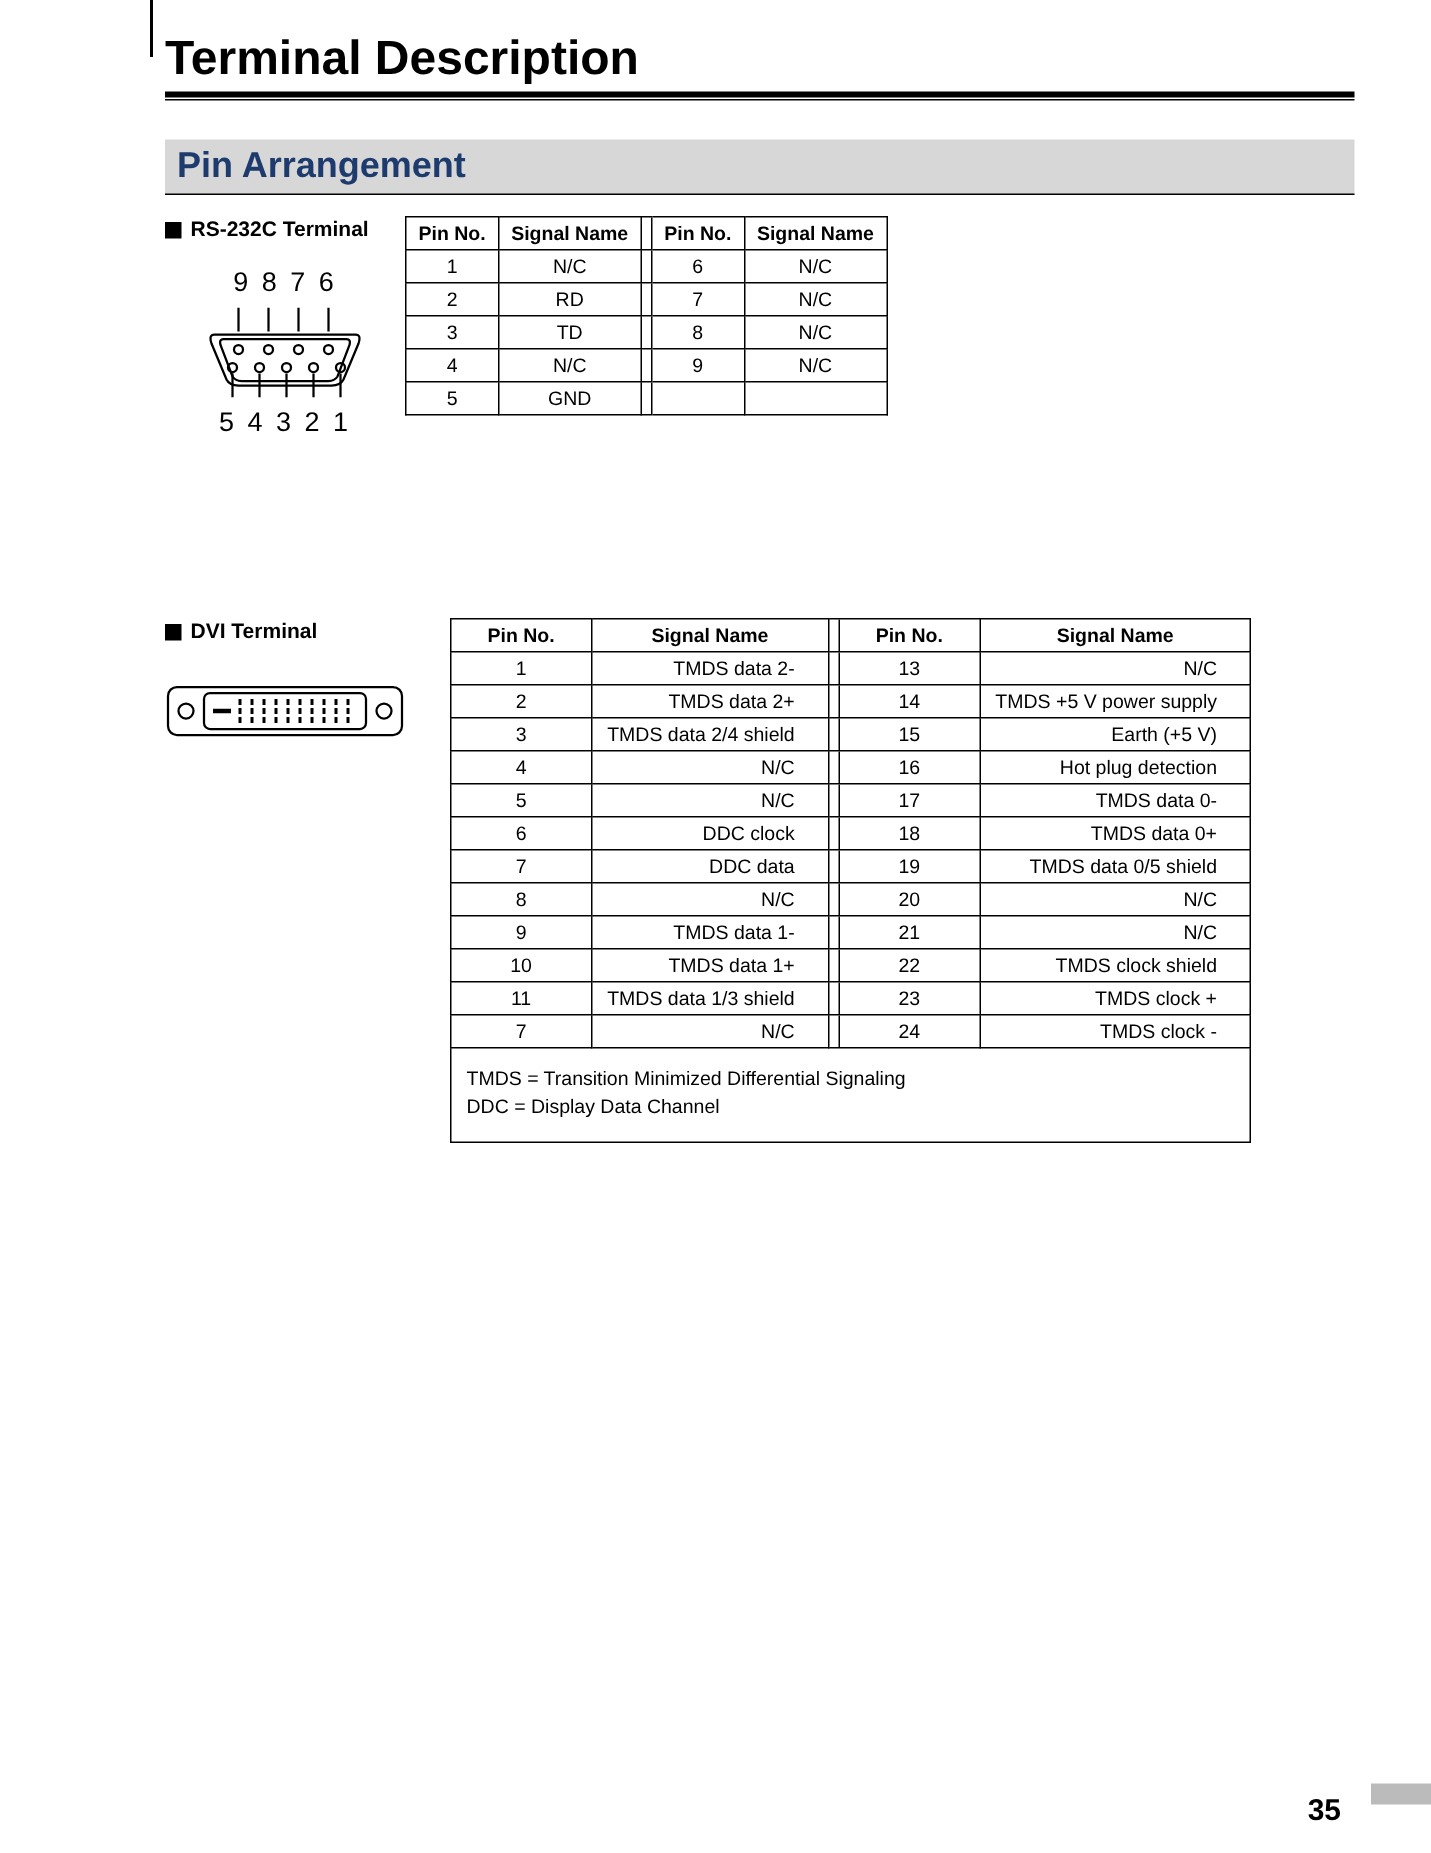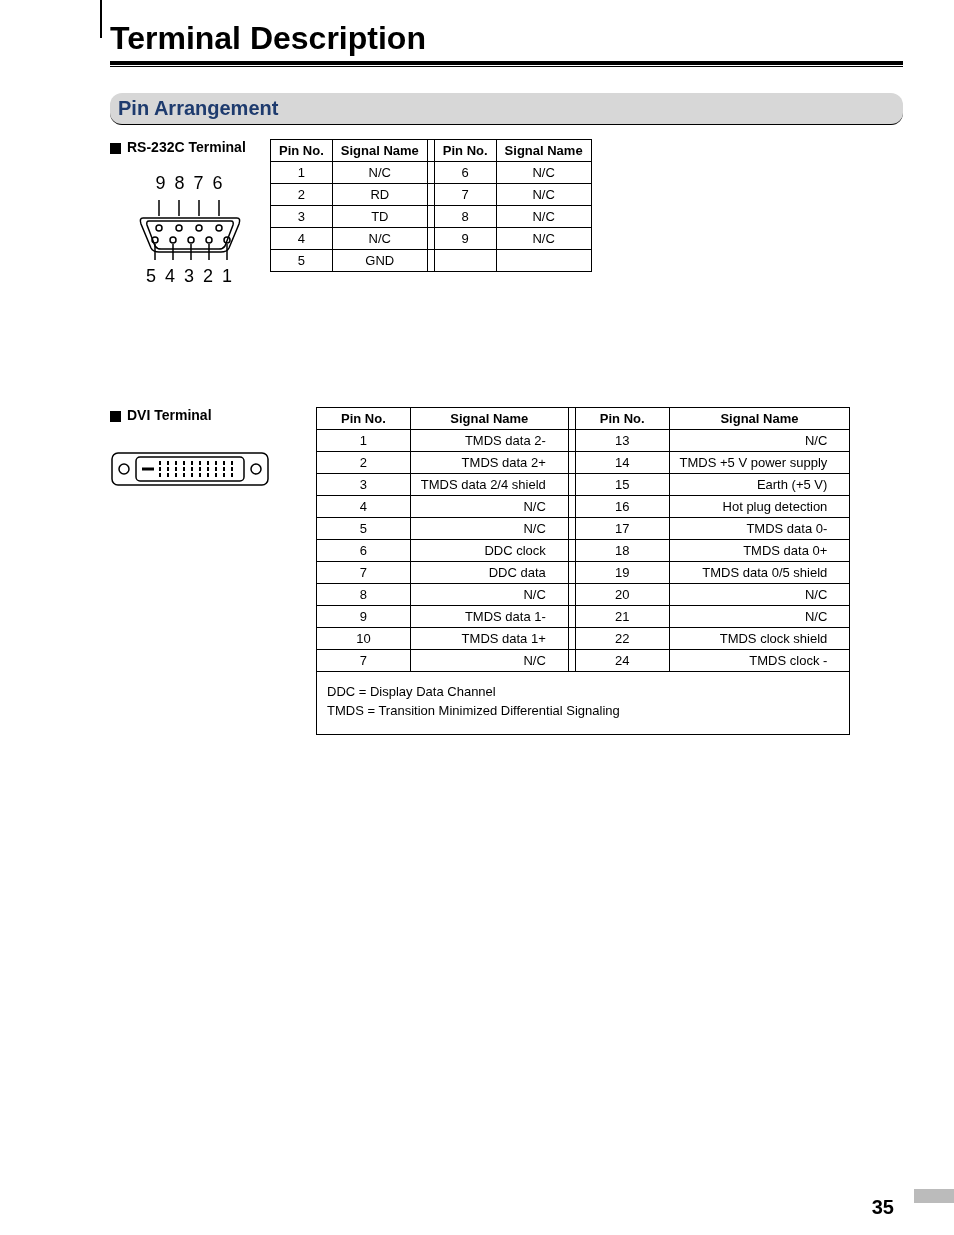--- a/index.html
+++ b/index.html
@@ -25,28 +25,27 @@
     font-size:32px;
     font-weight:bold;
     margin:0 0 4px 0;
   }
   .hr-thick{border:none;border-top:4px solid #000;margin:0 0 1px 0;}
   .hr-thin{border:none;border-top:1px solid #000;margin:0 0 26px 0;}
   .section-head{
     background:#d7d7d7;
     font-weight:bold;
     color:#1e3b6e;
-    font-size:20px;
+    font-size:24px;
     padding:4px 8px;
     border-bottom:1px solid #000;
     margin-bottom:14px;
-    border-radius:12px;
   }
   .row{display:flex;align-items:flex-start;margin-bottom:120px;}
-  .row2{display:flex;align-items:flex-start;gap:46px;}
+  .row2{display:flex;align-items:flex-start;gap:30px;}
   .sub-head{font-weight:bold;font-size:14px;margin:0 0 18px 0;}
   .sub-head .sq{display:inline-block;width:11px;height:11px;background:#000;margin-right:6px;vertical-align:middle;}
   .left-col{width:160px;flex:0 0 160px;}
   table.pin{
     border-collapse:collapse;
     font-size:13px;
   }
   table.pin th,table.pin td{
     border:1px solid #000;
     padding:3px 8px;
@@ -290,30 +289,37 @@
               <td class="sig">N/C</td>
             </tr>
             <tr>
               <td>10</td>
               <td class="sig">TMDS data 1+</td>
               <td class="gap-col"></td>
               <td>22</td>
               <td class="sig">TMDS clock shield</td>
             </tr>
             <tr>
+              <td>11</td>
+              <td class="sig">TMDS data 1/3 shield</td>
+              <td class="gap-col"></td>
+              <td>23</td>
+              <td class="sig">TMDS clock +</td>
+            </tr>
+            <tr>
               <td>7</td>
               <td class="sig">N/C</td>
               <td class="gap-col"></td>
               <td>24</td>
               <td class="sig">TMDS clock -</td>
             </tr>
           </tbody>
       </table>
       <div class="notes">
+        <div>TMDS = Transition Minimized Differential Signaling</div>
         <div>DDC = Display Data Channel</div>
-        <div>TMDS = Transition Minimized Differential Signaling</div>
       </div>
     </div>
   </div>
 </div>
 
 <div class="page-num">35</div>
 <div class="page-stub"></div>
 
 </body></html>

